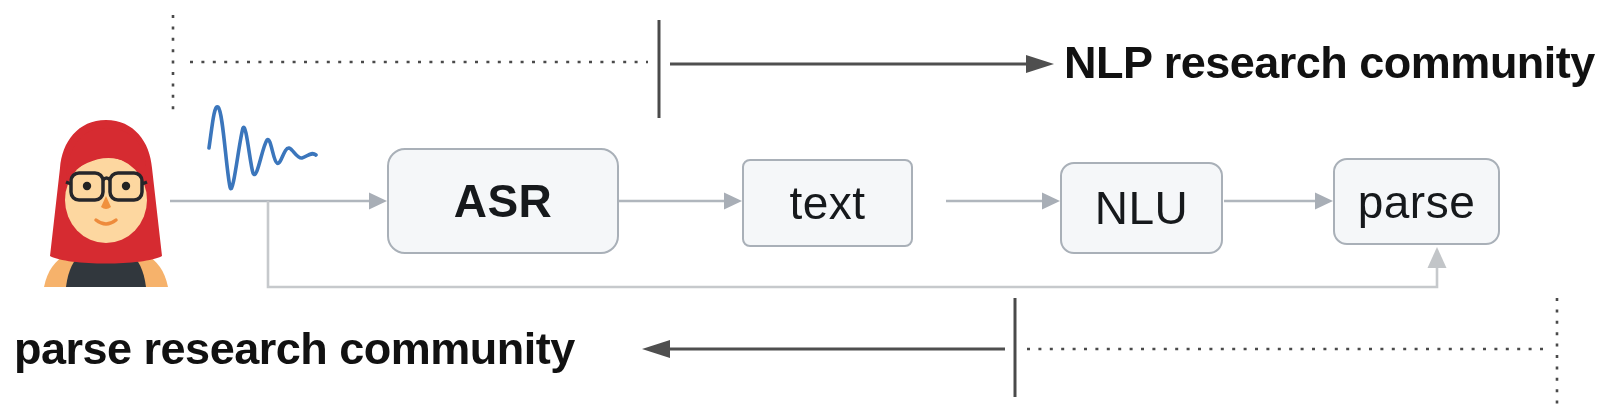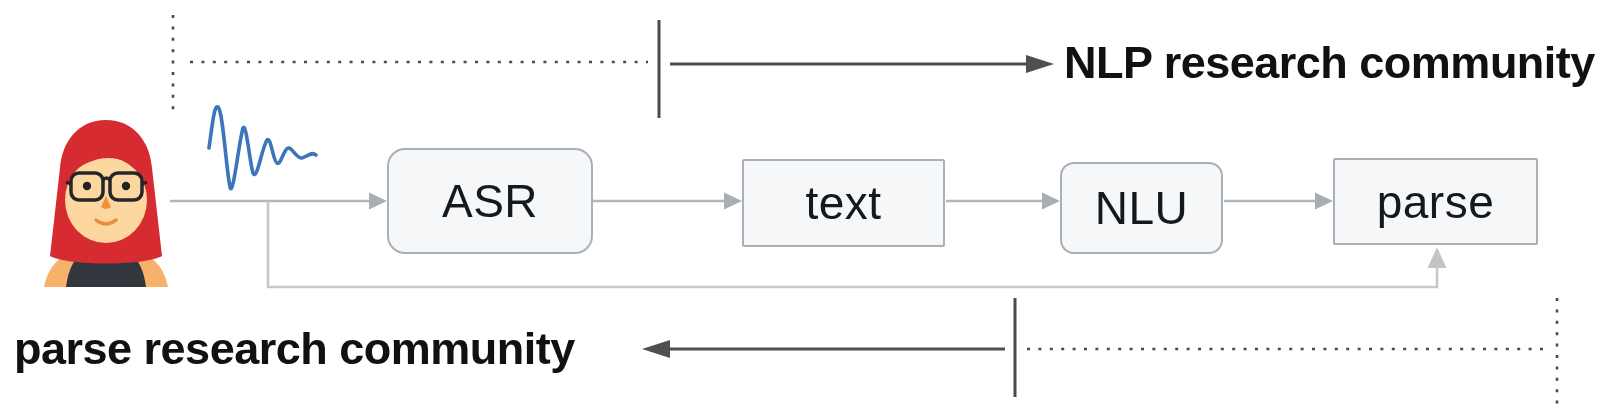--- a/index.html
+++ b/index.html
@@ -6,24 +6,24 @@
   .canvas{
     position:relative;width:1624px;height:410px;background:#ffffff;
     font-family:"Liberation Sans", sans-serif;overflow:hidden;
   }
   .artwork{position:absolute;left:0;top:0;width:1624px;height:410px;}
   .node{
     position:absolute;display:flex;align-items:center;justify-content:center;
     background:#f5f7f9;border:2.5px solid #a9b0b8;box-sizing:border-box;
     font-size:46px;color:#16191c;letter-spacing:0.5px;
   }
-  .node-asr  {left:387px;top:148px;width:206px;height:106px;border-radius:18px;}
-  .node-text {left:742px;top:159px;width:203px;height:88px;border-radius:2px;text-align:center;}
+  .node-asr  {left:387px;top:148px;width:232px;height:106px;border-radius:18px;font-weight:bold;}
+  .node-text {left:742px;top:159px;width:171px;height:88px;border-radius:8px;text-align:center;}
   .node-nlu  {left:1060px;top:162px;width:163px;height:92px;border-radius:14px;}
-  .node-parse{left:1333px;top:158px;width:205px;height:87px;border-radius:2px;}
+  .node-parse{left:1333px;top:158px;width:167px;height:87px;border-radius:14px;}
   .community-label{
     position:absolute;font-weight:bold;font-size:45px;line-height:1;
     color:#111111;letter-spacing:-0.5px;white-space:nowrap;
   }
   .label-nlp{left:1064px;top:40px;}
   .label-speech{left:14px;top:326px;}
 </style>
 </head>
 <body>
 

